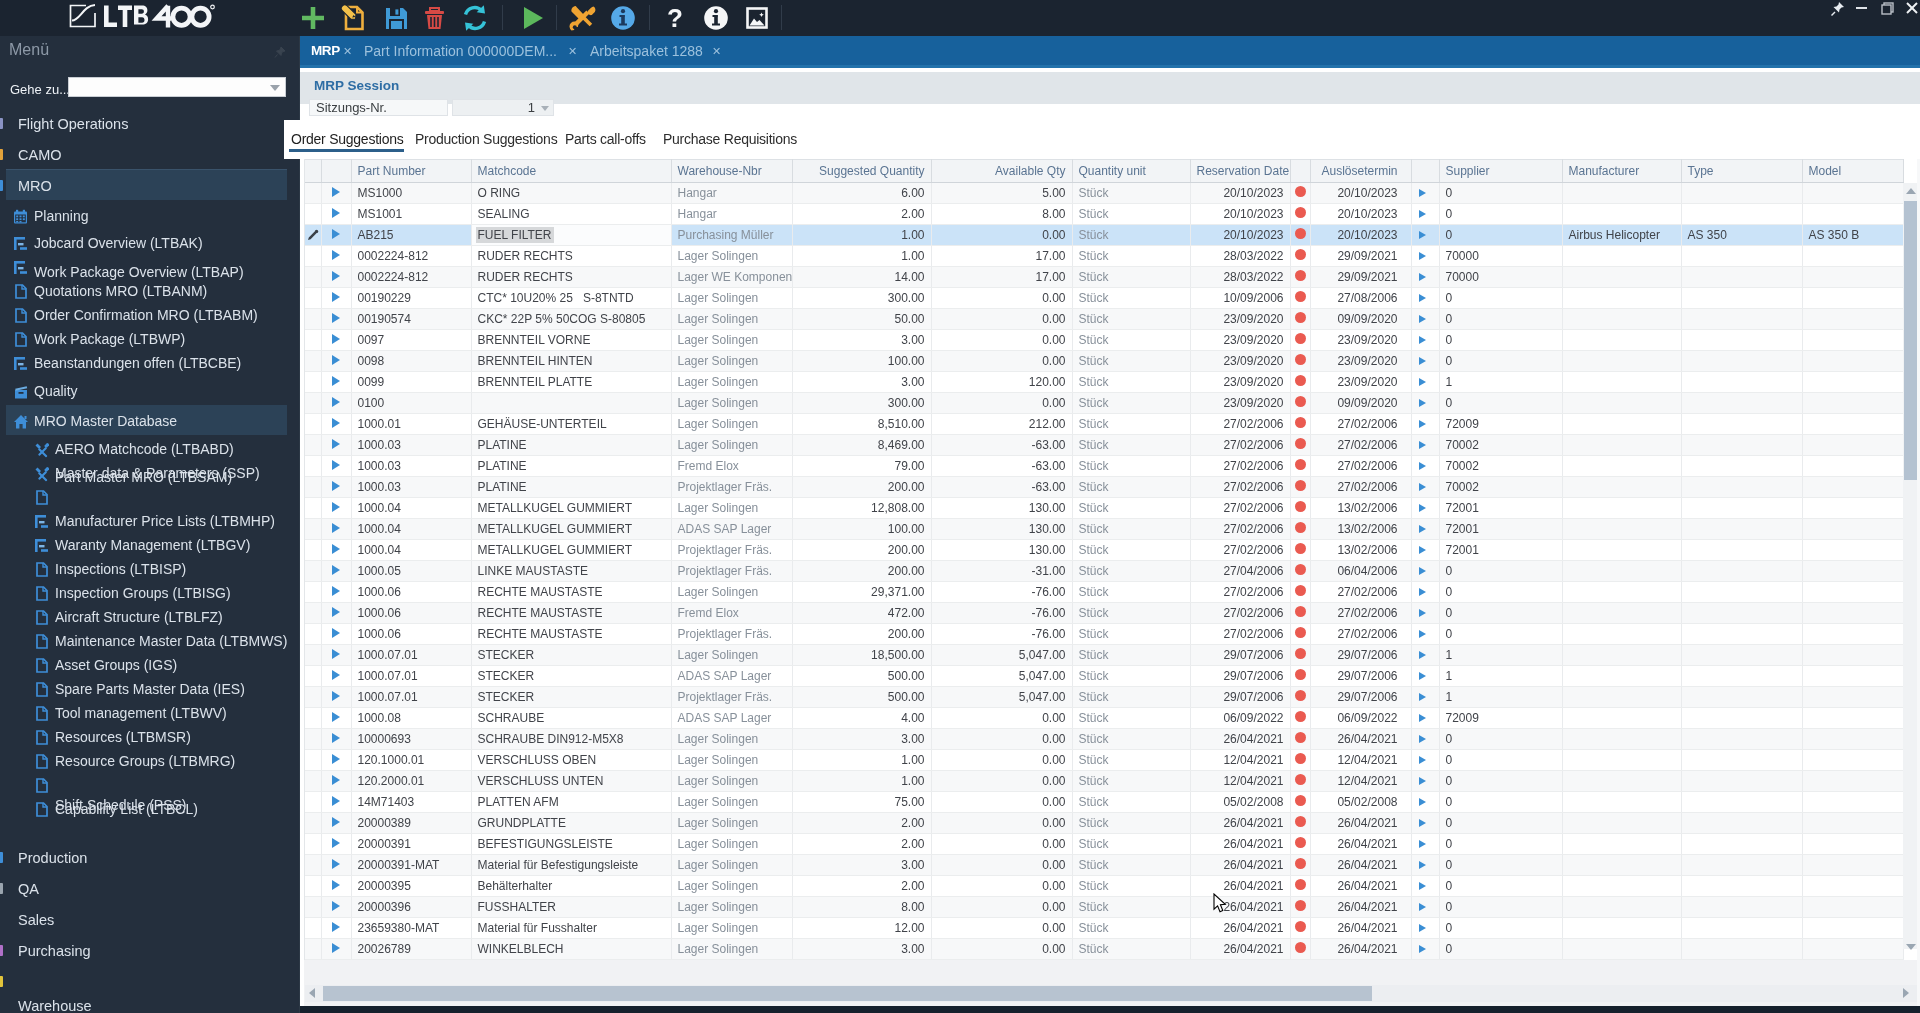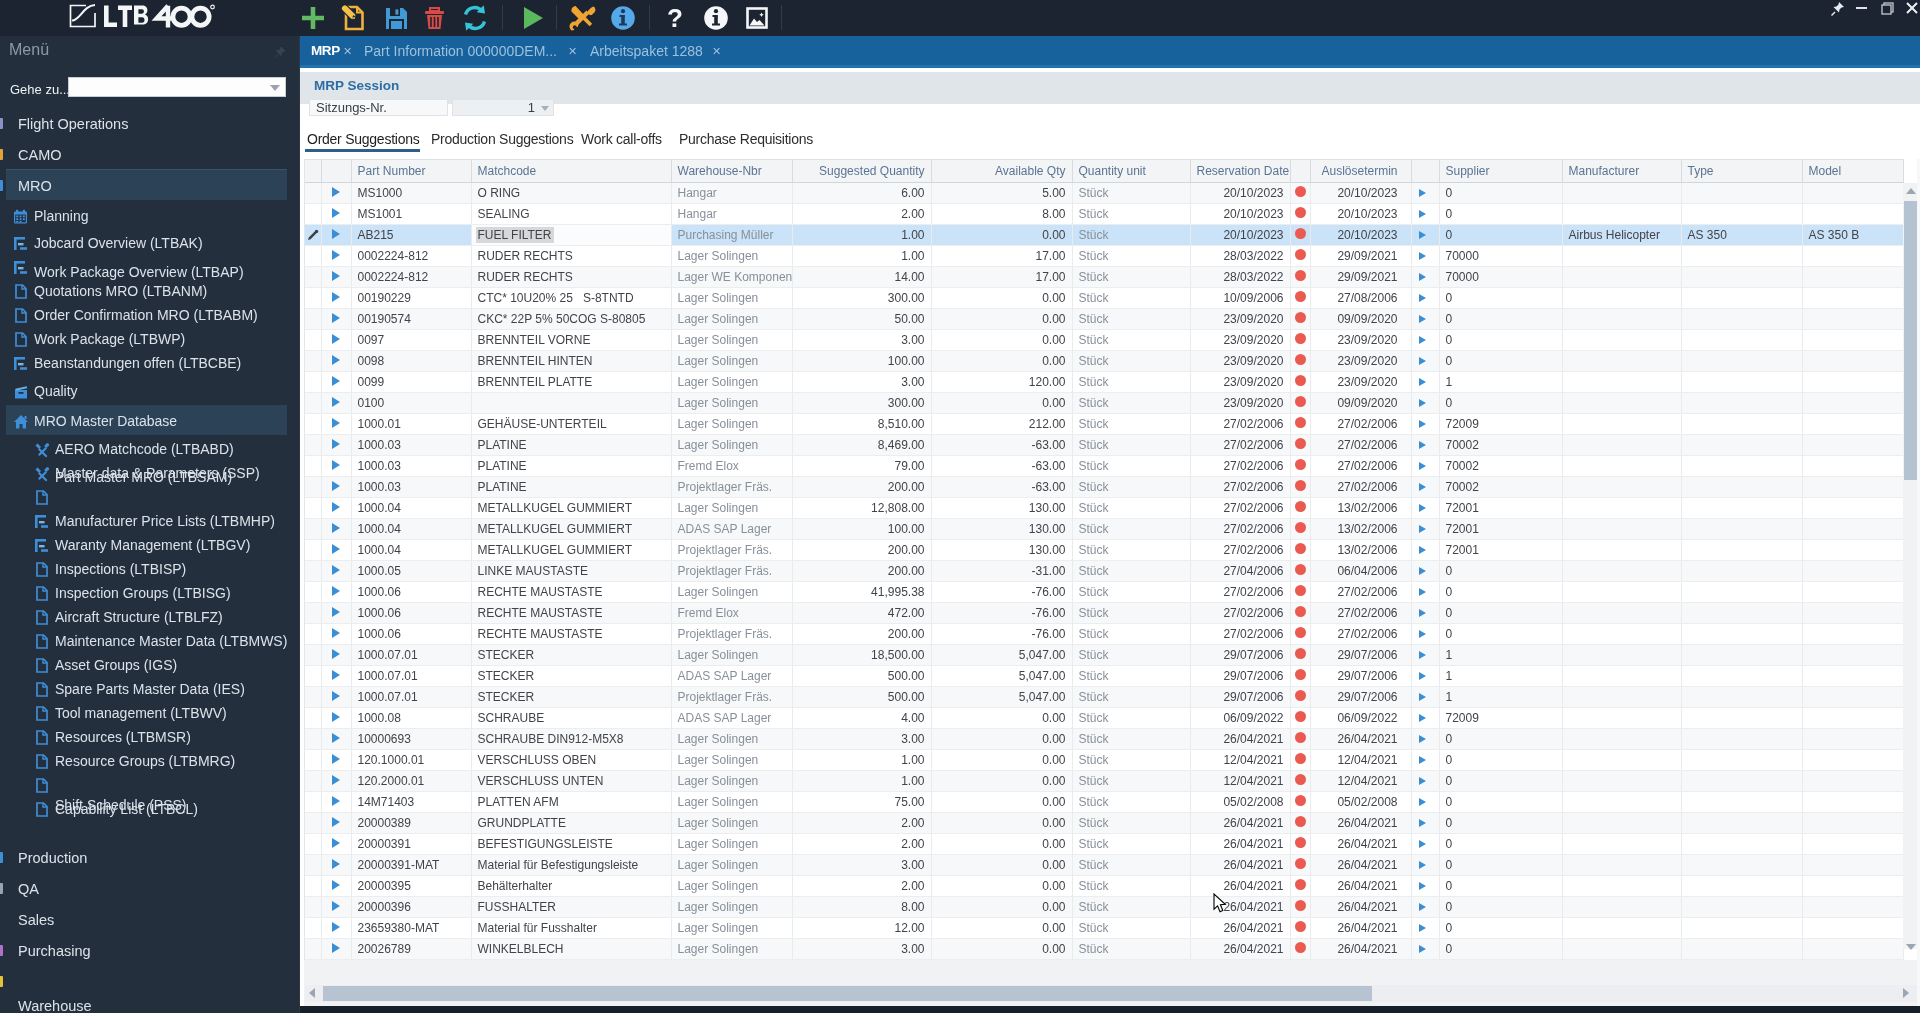--- a/index.html
+++ b/index.html
@@ -11,21 +11,21 @@
 
 #sidebar { left:0; top:36px; width:300px; height:977px; background:#242f3d; border-right:1px solid #2c3845; overflow:hidden; }
 .sbtxt { color:#dbe2ea; font-size:14px; white-space:nowrap; }
 .menuh { color:#8d99a7; font-size:16px; }
 
 #tabbar { left:300px; top:36px; width:1620px; height:32px; background:#17619c; }
 #tabbar .bstrip { position:absolute; left:0; top:29px; width:1620px; height:3px; background:#2372ab; }
 .tabt { position:absolute; top:7px; font-size:14px; color:#9cc1dd; white-space:nowrap; }
 .tabx { position:absolute; top:9px; font-size:11px; color:#9cc1dd; }
 #panel { left:300px; top:72px; width:1620px; height:32px; background:#e0e5e9; }
-#subtabs { left:300px; top:120px; width:1436px; height:39px; background:#fff; }
+#subtabs { left:284px; top:120px; width:1436px; height:39px; background:#fff; }
 .stt { position:absolute; top:11px; font-size:14px; letter-spacing:-0.25px; color:#2d2d2d; white-space:nowrap; }
 
 #tbl { left:304px; top:159px; border-left:1px solid #e3e6e9; }
 table { border-collapse:collapse; table-layout:fixed; width:1598px; }
 th { height:23px; background:#f2f4f6; border-bottom:1px solid #d0d5da; border-top:1px solid #dde1e5; border-right:1px solid #d8dce0;
      font-size:12px; font-weight:normal; color:#5a7492; text-align:left; padding:0 6px 0 6px; white-space:nowrap; overflow:hidden; }
 td { height:21px; border-bottom:1px solid #ebedee; border-right:1px solid #e9ebed; font-size:12px; color:#404349;
      padding:0 6px; white-space:nowrap; overflow:hidden; vertical-align:middle; }
 tr.odd td { background:#f7f8f9; }
 tr.even td { background:#ffffff; }
@@ -368,21 +368,21 @@
 <div class="abs" style="left:300px;top:68px;width:1620px;height:4px;background:#fff"></div>
 <div class="abs" id="panel">
 <div class="abs" style="left:14px;top:6px;font-size:13.5px;font-weight:bold;color:#2e6da4">MRP Session</div>
 <div class="abs" style="left:9px;top:27px;width:139px;height:17px;background:#f6f8f9;border:1px solid #dfe3e7;font-size:13px;color:#3c4043;line-height:15px;padding-left:6px">Sitzungs-Nr.</div>
 <div class="abs" style="left:152px;top:27px;width:102px;height:17px;background:#edf0f2;border:1px solid #dfe3e7;font-size:13px;color:#3c4043;line-height:15px;text-align:right;padding-right:18px">1<div style="position:absolute;right:4px;top:6px;width:0;height:0;border-left:4px solid transparent;border-right:4px solid transparent;border-top:5px solid #a8b0b8"></div></div>
 </div>
 <div class="abs" id="subtabs">
 <div class="stt" style="left:7px;color:#1e1e1e">Order Suggestions</div>
 <div class="abs" style="left:5px;top:29px;width:115px;height:3px;background:#2c5f8a"></div>
 <div class="stt" style="left:131px">Production Suggestions</div>
-<div class="stt" style="left:281px">Work call-offs</div>
+<div class="stt" style="left:281px">Parts call-offs</div>
 <div class="stt" style="left:379px">Purchase Requisitions</div>
 </div>
 <div class="abs" id="tbl">
     <table>
       <colgroup>
 <col style="width:16px">
 <col style="width:30px">
 <col style="width:120px">
 <col style="width:200px">
 <col style="width:121px">
@@ -761,21 +761,21 @@
 <td></td>
 <td></td>
 <td></td>
 </tr>
 <tr class="even">
 <td style="padding:0;text-align:center"></td>
 <td style="padding:0 0 0 10px"><span class="arr"></span></td>
 <td>1000.06</td>
 <td>RECHTE MAUSTASTE</td>
 <td class="g">Lager Solingen</td>
-<td class="r">41,995.38</td>
+<td class="r">29,371.00</td>
 <td class="r">-76.00</td>
 <td class="g">Stück</td>
 <td class="r">27/02/2006</td>
 <td style="padding:0;text-align:center"><span class="dot"></span></td>
 <td class="r" style="padding-right:13px">27/02/2006</td>
 <td style="padding:0 0 0 7px"><span class="arr" style="border-left-width:7px;border-top-width:4.5px;border-bottom-width:4.5px"></span></td>
 <td>0</td>
 <td></td>
 <td></td>
 <td></td>

